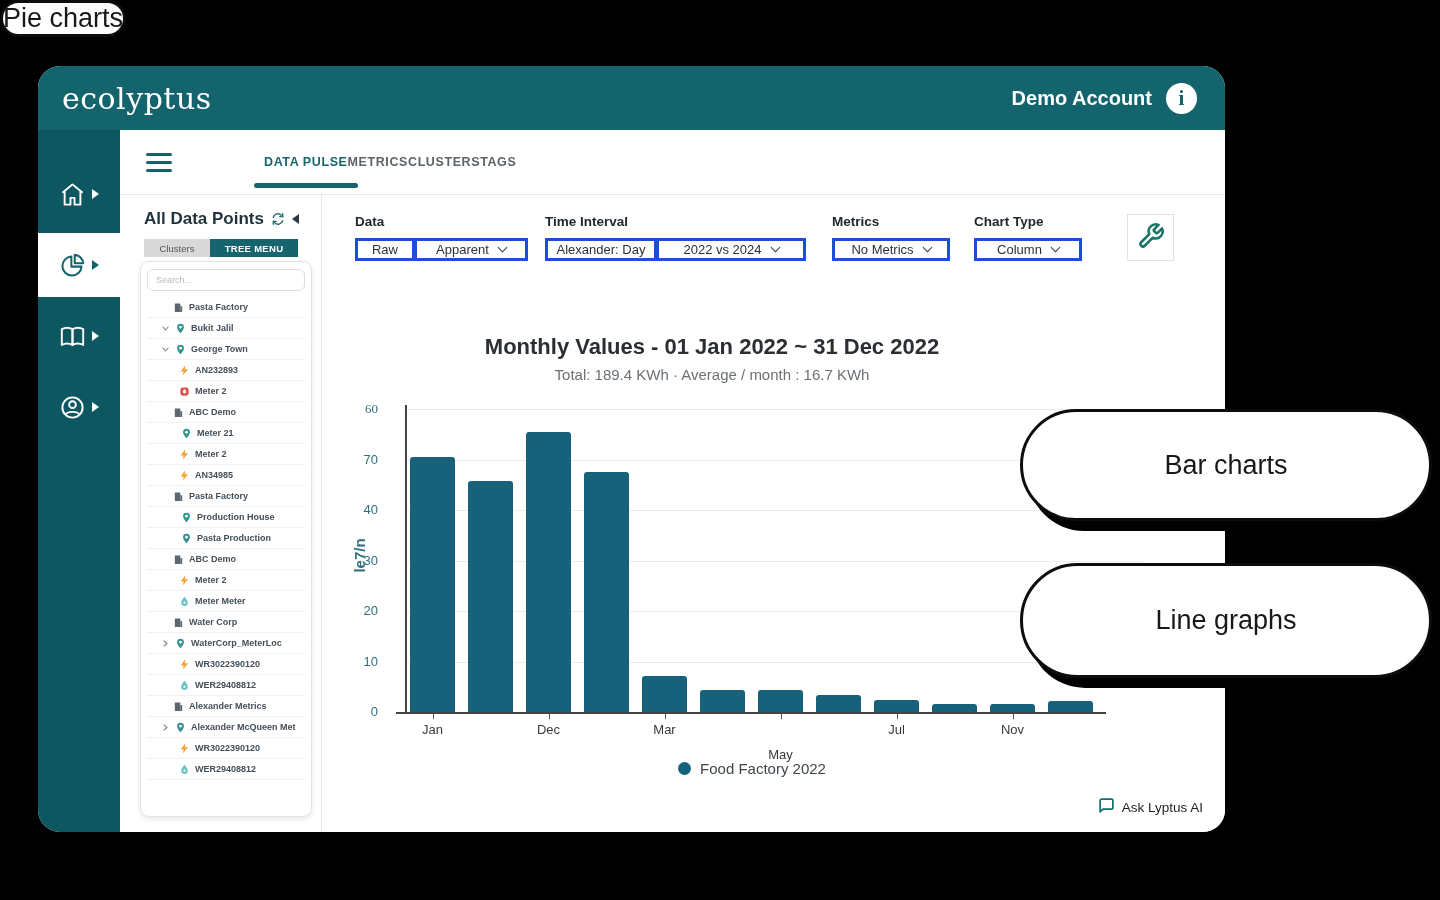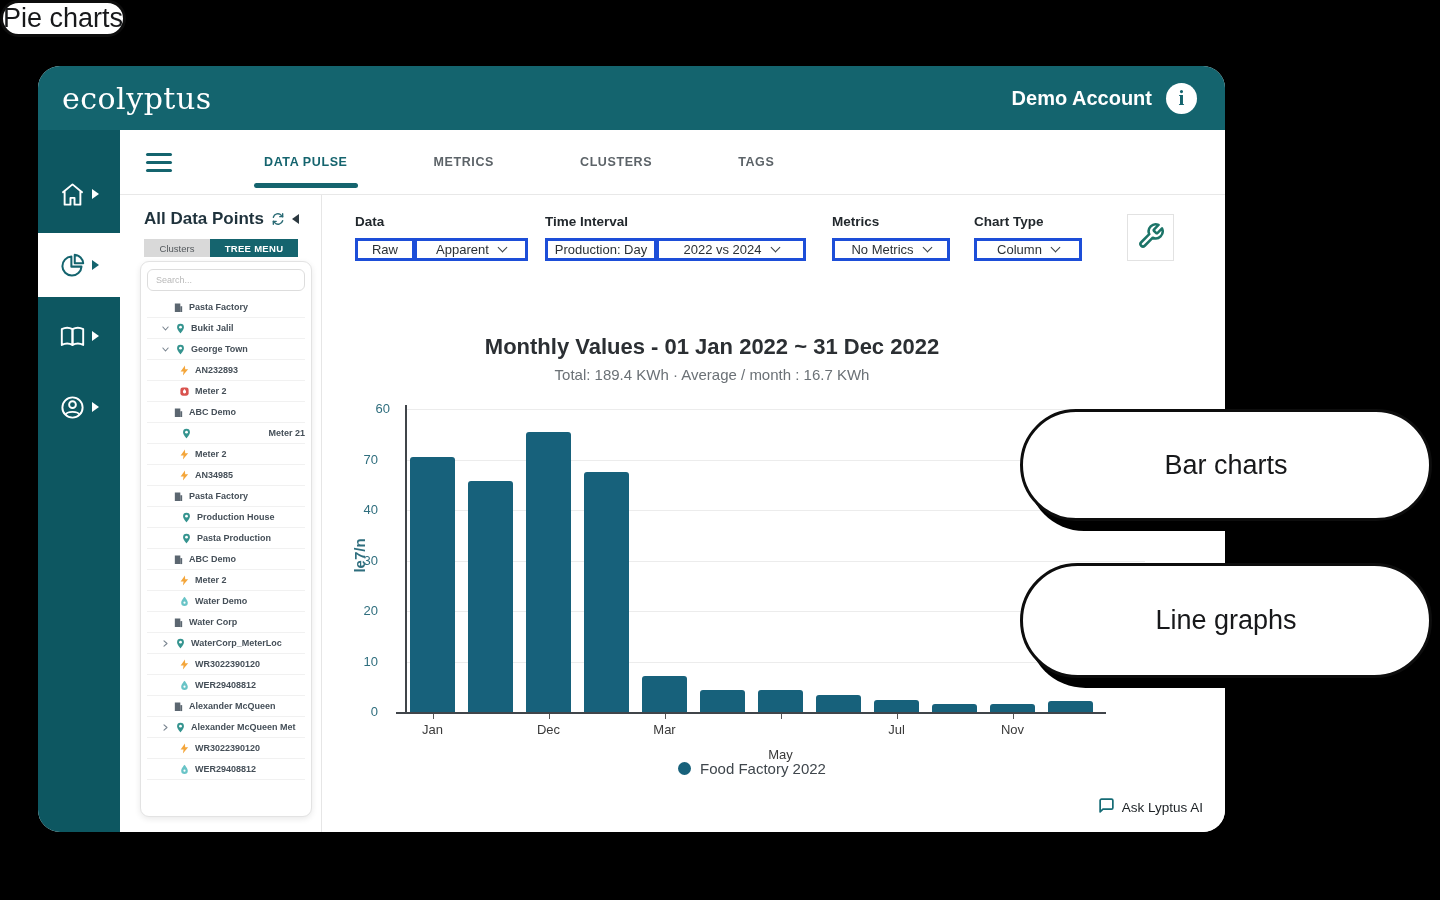--- a/index.html
+++ b/index.html
@@ -28,21 +28,21 @@
   .nav-arrow { width:0; height:0; border-top:5px solid transparent; border-bottom:5px solid transparent;
                border-left:7px solid #fff; display:inline-block; }
   .nav-item.active .nav-arrow { border-left-color:#14646e; }
 
   
   .content { flex:1; display:flex; flex-direction:column; background:#fff; }
   .topbar { height:65px; border-bottom:1px solid #e8e8e8; display:flex; align-items:center;
             padding-left:26px; flex-shrink:0; }
   .hamburger { width:26px; display:flex; flex-direction:column; gap:5px; cursor:pointer; }
   .hamburger i { height:3px; background:#14646e; border-radius:2px; display:block; }
-  .topnav { display:flex; gap:86px; margin-left:92px; height:100%; }
+  .topnav { display:flex; margin-left:92px; height:100%; }
   .topnav .tab { display:flex; align-items:center; position:relative; font-size:12.5px;
                  font-weight:bold; letter-spacing:.6px; color:#5c6368; cursor:pointer; }
   .topnav .tab.active { color:#15646e; }
   .topnav .tab.active::after { content:""; position:absolute; left:-10px; right:-10px; bottom:6px;
                  height:5px; border-radius:3px; background:#15646e; }
   .main { flex:1; display:flex; min-height:0; }
 
   
   .tree-col { width:202px; border-right:1px solid #e6e6e6; flex-shrink:0; }
   .tree-head { margin:14px 0 0 24px; display:flex; align-items:center; gap:7px; }
@@ -256,21 +256,21 @@
                 </div>
                 <div class="trow" style="padding-left: 26px;">
                   <span class="ic">
                     <svg width="11" height="11" viewBox="0 0 24 24">
                       <path fill="#5b6670" d="M4 22V3h12v19zM8 6h2v2H8zm4 0h2v2h-2zM8 10h2v2H8zm4 0h2v2h-2zM8 14h2v2H8zm4 0h2v2h-2zm-3 4h4v4H9z"></path>
                       <path fill="#5b6670" d="M16 9h4v13h-4z"></path>
                     </svg>
                   </span>
                   <span>ABC Demo</span>
                 </div>
-                <div class="trow" style="padding-left: 34px; justify-content: space-between;">
+                <div class="trow" style="padding-left: 34px;">
                   <span class="ic">
                     <svg width="11" height="11" viewBox="0 0 24 24">
                       <path fill="#35948f" d="M12 1.5a7.5 7.5 0 0 0-7.5 7.5c0 5.2 7.5 13.5 7.5 13.5S19.5 14.2 19.5 9A7.5 7.5 0 0 0 12 1.5z"></path>
                       <circle cx="12" cy="9" r="3" fill="#fff"></circle>
                     </svg>
                   </span>
                   <span>Meter 21</span>
                 </div>
                 <div class="trow" style="padding-left: 32px;">
                   <span class="ic">
@@ -332,21 +332,21 @@
                   </span>
                   <span>Meter 2</span>
                 </div>
                 <div class="trow" style="padding-left: 32px;">
                   <span class="ic">
                     <svg width="11" height="11" viewBox="0 0 24 24">
                       <path fill="#69c4c7" d="M12 1.8S4.8 10 4.8 14.8a7.2 7.2 0 0 0 14.4 0C19.2 10 12 1.8 12 1.8z"></path>
                       <circle cx="12" cy="14.5" r="2.4" fill="#fff"></circle>
                     </svg>
                   </span>
-                  <span>Water Demo</span>
+                  <span>Meter Meter</span>
                 </div>
                 <div class="trow" style="padding-left: 26px;">
                   <span class="ic">
                     <svg width="11" height="11" viewBox="0 0 24 24">
                       <path fill="#5b6670" d="M4 22V3h12v19zM8 6h2v2H8zm4 0h2v2h-2zM8 10h2v2H8zm4 0h2v2h-2zM8 14h2v2H8zm4 0h2v2h-2zm-3 4h4v4H9z"></path>
                       <path fill="#5b6670" d="M16 9h4v13h-4z"></path>
                     </svg>
                   </span>
                   <span>Water Corp</span>
                 </div>
@@ -381,21 +381,21 @@
                   </span>
                   <span>WER29408812</span>
                 </div>
                 <div class="trow" style="padding-left: 26px;">
                   <span class="ic">
                     <svg width="11" height="11" viewBox="0 0 24 24">
                       <path fill="#5b6670" d="M4 22V3h12v19zM8 6h2v2H8zm4 0h2v2h-2zM8 10h2v2H8zm4 0h2v2h-2zM8 14h2v2H8zm4 0h2v2h-2zm-3 4h4v4H9z"></path>
                       <path fill="#5b6670" d="M16 9h4v13h-4z"></path>
                     </svg>
                   </span>
-                  <span>Alexander McQueen</span>
+                  <span>Alexander Metrics</span>
                 </div>
                 <div class="trow" style="padding-left: 14px;">
                   <span class="ic">
                     <svg width="9" height="9" viewBox="0 0 24 24" fill="none" stroke="#7a8590" stroke-width="3" stroke-linecap="round" stroke-linejoin="round">
                       <polyline points="8 5 16 12 8 19"></polyline>
                     </svg>
                   </span>
                   <span class="ic">
                     <svg width="11" height="11" viewBox="0 0 24 24">
                       <path fill="#35948f" d="M12 1.5a7.5 7.5 0 0 0-7.5 7.5c0 5.2 7.5 13.5 7.5 13.5S19.5 14.2 19.5 9A7.5 7.5 0 0 0 12 1.5z"></path>
@@ -433,21 +433,21 @@
               <div class="fbtn" style="width:114px">
                 <span>Apparent</span>
                   <span class="caret"></span>
               </div>
             </div>
           </div>
 
           <div class="fgroup" style="left:223px;">
             <div class="flabel">Time Interval</div>
             <div class="fbtns">
-              <div class="fbtn" style="width:112px">Production: Day</div>
+              <div class="fbtn" style="width:112px">Alexander: Day</div>
               <div class="fbtn" style="width:150px">
                 <span>2022 vs 2024</span>
                   <span class="caret"></span>
               </div>
             </div>
           </div>
 
           <div class="fgroup" style="left:510px;">
             <div class="flabel">Metrics</div>
             <div class="fbtns">
@@ -485,21 +485,21 @@
               <div class="ytick" style="left: 20px; top: 458.5px;">10</div>
               <div class="gridline" style="left: 83px; top: 416px; width: 740px;"></div>
               <div class="ytick" style="left: 20px; top: 408px;">20</div>
               <div class="gridline" style="left: 83px; top: 365.5px; width: 740px;"></div>
               <div class="ytick" style="left: 20px; top: 357.5px;">30</div>
               <div class="gridline" style="left: 83px; top: 315px; width: 740px;"></div>
               <div class="ytick" style="left: 20px; top: 307px;">40</div>
               <div class="gridline" style="left: 83px; top: 264.5px; width: 740px;"></div>
               <div class="ytick" style="left: 20px; top: 256.5px;">70</div>
               <div class="gridline" style="left: 83px; top: 214px; width: 740px;"></div>
-              <div class="ytick" style="left: 32px; top: 206px;">60</div>
+              <div class="ytick" style="left: 20px; top: 206px; font-family: Liberation Serif, serif;">60</div>
               <div class="axis-y" style="left: 83px; top: 210px; height: 307px;"></div>
               <div class="axis-x" style="left: 74px; top: 517px; width: 710px;"></div>
               <div class="bar" style="left: 88px; top: 262.48px; width: 45px; height: 254.52px; background: rgb(23, 97, 123);"></div>
               <div class="bar" style="left: 146px; top: 286.215px; width: 45px; height: 230.785px; background: rgb(23, 97, 123);"></div>
               <div class="bar" style="left: 204px; top: 236.725px; width: 45px; height: 280.275px; background: rgb(23, 97, 123);"></div>
               <div class="bar" style="left: 262px; top: 276.62px; width: 45px; height: 240.38px; background: rgb(23, 97, 123);"></div>
               <div class="bar" style="left: 320px; top: 480.64px; width: 45px; height: 36.36px; background: rgb(23, 97, 123);"></div>
               <div class="bar" style="left: 378px; top: 494.78px; width: 45px; height: 22.22px; background: rgb(23, 97, 123);"></div>
               <div class="bar" style="left: 436px; top: 494.78px; width: 45px; height: 22.22px; background: rgb(23, 97, 123);"></div>
               <div class="bar" style="left: 494px; top: 500.335px; width: 45px; height: 16.665px; background: rgb(23, 97, 123);"></div>

